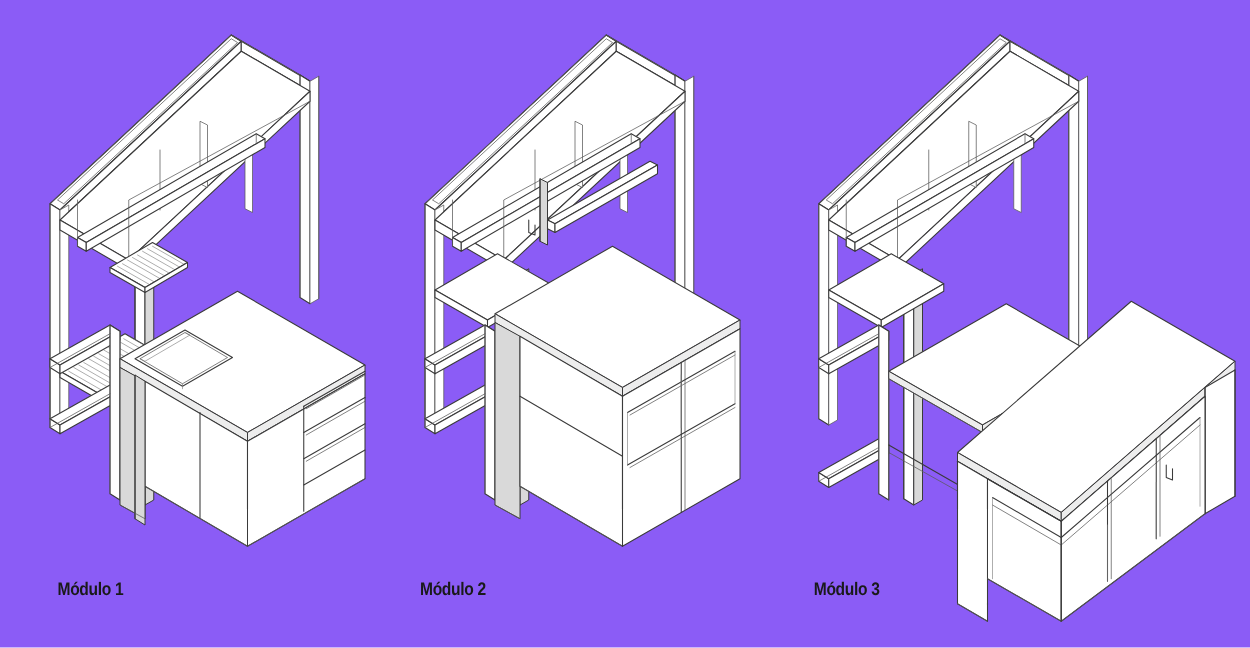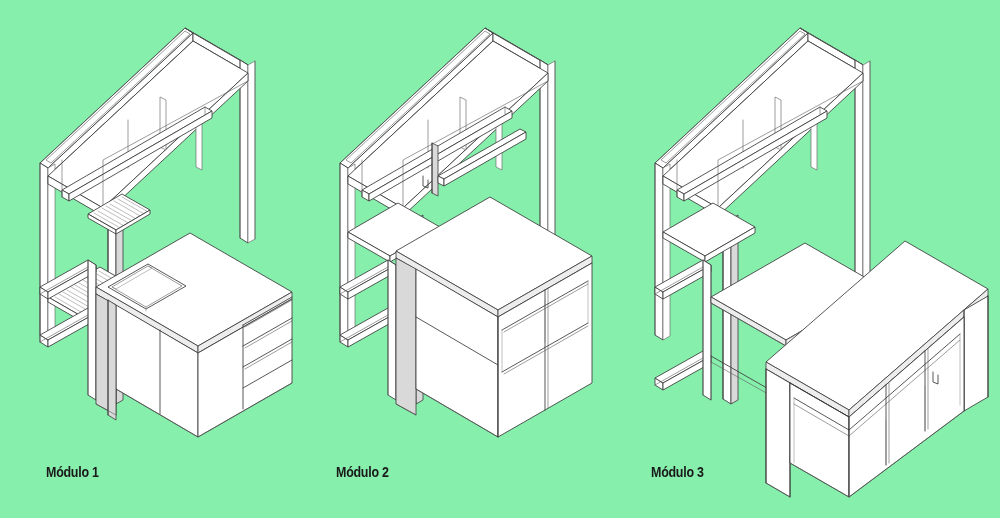--- a/index.html
+++ b/index.html
@@ -13,21 +13,21 @@
     height: 518px;
     position: relative;
     overflow: hidden;
     font-family: "Liberation Sans", "DejaVu Sans", sans-serif;
   }
   #sheet {
     position: absolute;
     inset: 0;
     width: 1000px;
     height: 518px;
-    background: #86efac;
+    background: #8b5cf6;
   }
   svg.drawing {
     position: absolute;
     top: 0;
     left: 0;
     width: 1000px;
     height: 518px;
     display: block;
   }
   .module-label {

